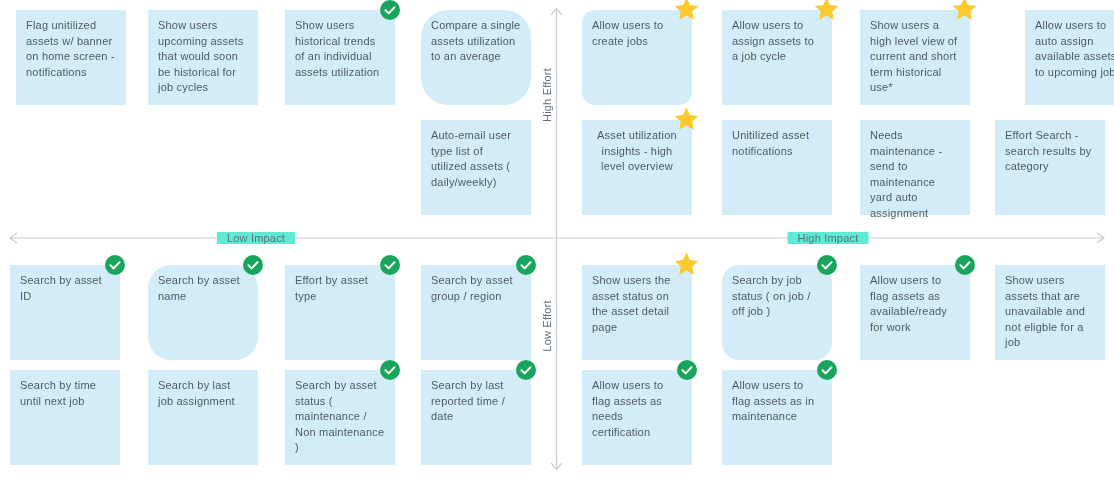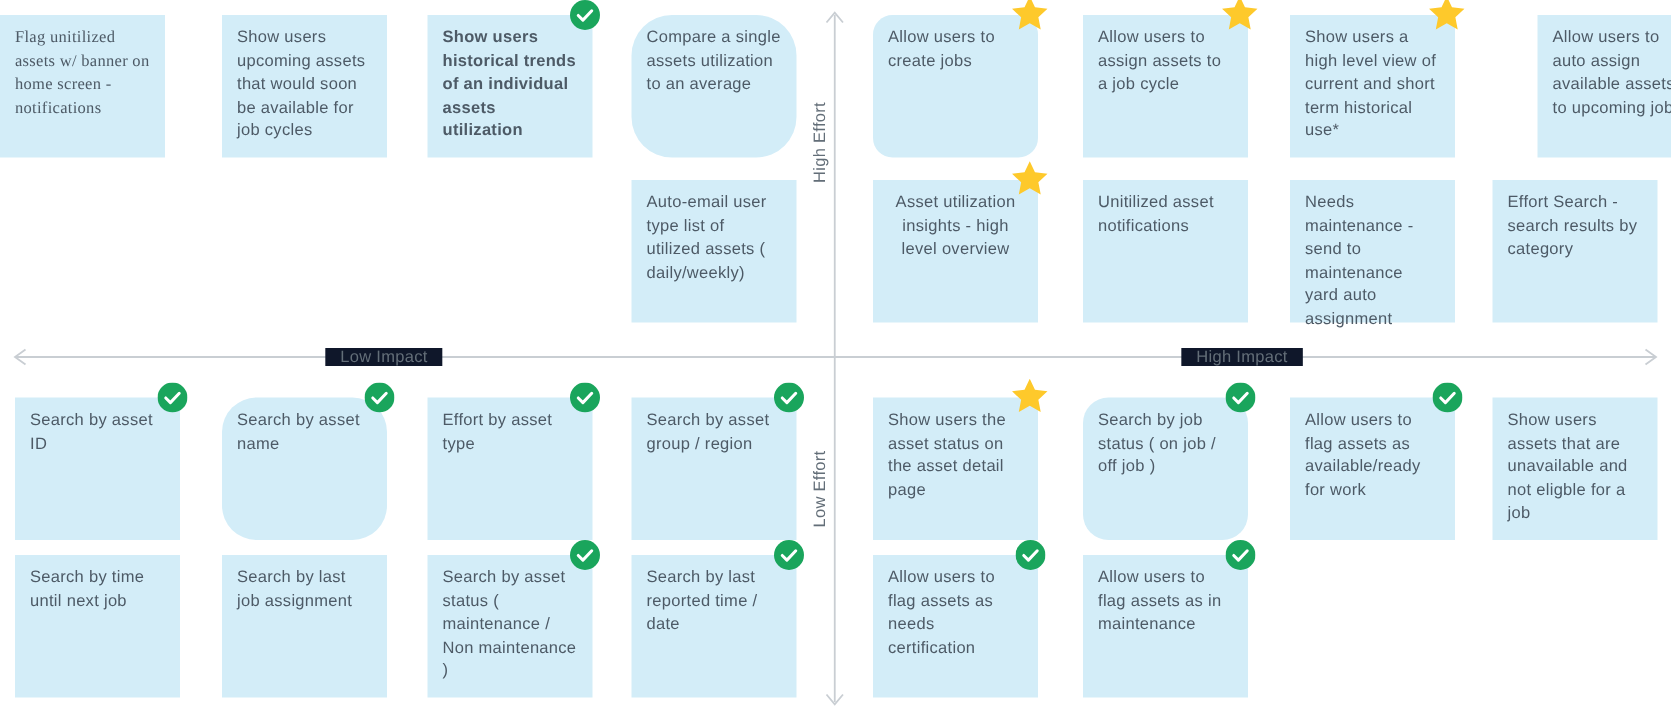--- a/index.html
+++ b/index.html
@@ -24,21 +24,21 @@
   .axis-label{
     position:absolute;
     font-size:11px;
     letter-spacing:.2px;
     color:var(--axis-label);
     white-space:nowrap;
   }
   .axis-label.h{
     top:238px;
     transform:translate(-50%,-50%);
-    background:#0f172a;
+    background:#5eead4;
     padding:0 10px;
   }
   .axis-label.v{
     left:547px;
     transform:translate(-50%,-50%) rotate(-90deg);
   }
   
   .note{
     position:absolute;
     width:110px;height:95px;
@@ -88,29 +88,29 @@
     <path d="M11,3 L4,8 L11,13"></path>
     <path d="M1091,3 L1098,8 L1091,13"></path>
   </svg>
 
   <div class="axis-label v" style="top:95px;">High Effort</div>
   <div class="axis-label v" style="top:326px;">Low Effort</div>
   <div class="axis-label h" style="left:256px;">Low Impact</div>
   <div class="axis-label h" style="left:828px;">High Impact</div>
 
   <div id="notes-layer">
-      <div class="note" style="left: 0; top: 10px; font-family: Liberation Serif, serif;">
+      <div class="note" style="left: 16px; top: 10px;">
     <span class="note-text">Flag unitilized assets w/ banner on home screen - notifications</span>
     <span class="badge"></span>
   </div>
       <div class="note" style="left: 148px; top: 10px;">
-    <span class="note-text">Show users upcoming assets that would soon be available for job cycles</span>
-    <span class="badge"></span>
-  </div>
-      <div class="note" style="left: 285px; top: 10px; font-weight: bold;">
+    <span class="note-text">Show users upcoming assets that would soon be historical for job cycles</span>
+    <span class="badge"></span>
+  </div>
+      <div class="note" style="left: 285px; top: 10px;">
     <span class="note-text">Show users historical trends of an individual assets utilization</span>
     <span class="badge">
           <span class="check-badge">
     <svg width="20" height="20" viewBox="0 0 20 20">
       <circle cx="10" cy="10" r="10" fill="var(--check)"></circle>
       <path d="M5.5 10.3 L8.6 13.4 L14.5 7.2" stroke="#ffffff" stroke-width="2" fill="none" stroke-linecap="round" stroke-linejoin="round"></path>
     </svg>
   </span>
         </span>
   </div>

